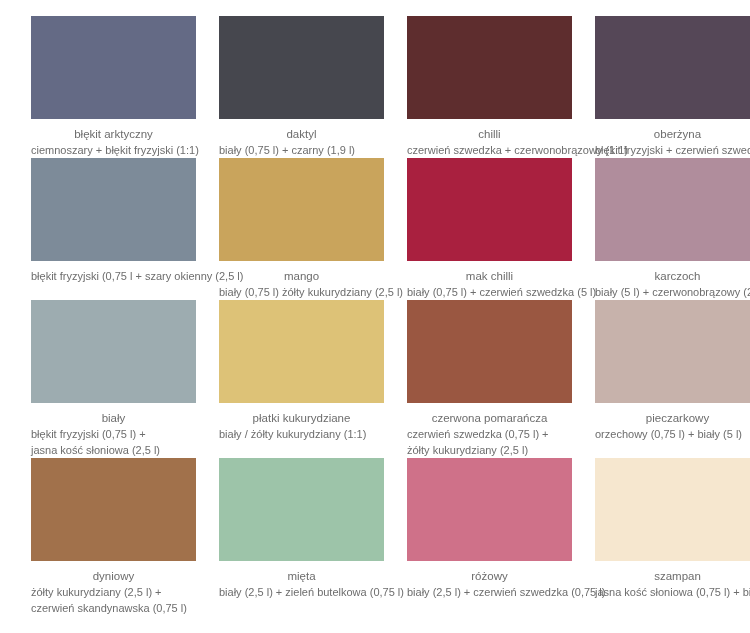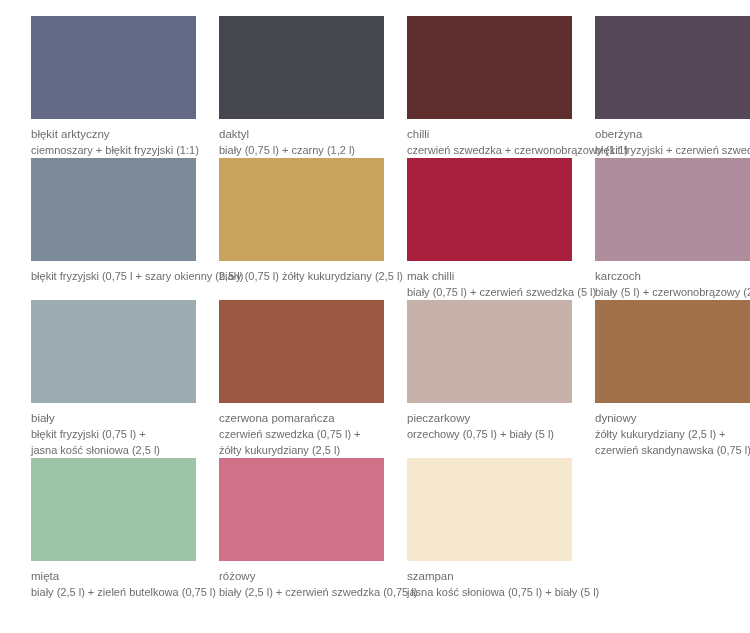--- a/index.html
+++ b/index.html
@@ -39,20 +39,21 @@
 
   .swatch-text {
     padding-top: 7px;
   }
 
   .swatch-name {
     font-size: 11.5px;
     line-height: 16px;
     color: #6d6d6d;
     white-space: nowrap;
+    text-align: center;
   }
 
   .swatch-recipe {
     font-size: 11px;
     line-height: 16px;
     color: #6d6d6d;
   }
   .swatch-recipe .recipe-line {
     display: block;
     white-space: nowrap;
@@ -69,21 +70,21 @@
         <div class="swatch-recipe">
           <span class="recipe-line">ciemnoszary + błękit fryzyjski (1:1)</span>
         </div>
       </div>
     </div>
     <div class="swatch-card row-gap-1">
       <div class="swatch-chip" style="background: rgb(70, 71, 78);"></div>
       <div class="swatch-text">
         <div class="swatch-name">daktyl</div>
         <div class="swatch-recipe">
-          <span class="recipe-line">biały (0,75 l) + czarny (1,2 l)</span>
+          <span class="recipe-line">biały (0,75 l) + czarny (1,9 l)</span>
         </div>
       </div>
     </div>
     <div class="swatch-card row-gap-1">
       <div class="swatch-chip" style="background: rgb(94, 45, 46);"></div>
       <div class="swatch-text">
         <div class="swatch-name">chilli</div>
         <div class="swatch-recipe">
           <span class="recipe-line">czerwień szwedzka + czerwonobrązowy (1:1)</span>
         </div>
@@ -102,20 +103,21 @@
       <div class="swatch-chip" style="background: rgb(125, 139, 153);"></div>
       <div class="swatch-text">
         <div class="swatch-recipe">
           <span class="recipe-line">błękit fryzyjski (0,75 l + szary okienny (2,5 l)</span>
         </div>
       </div>
     </div>
     <div class="swatch-card row-gap-1">
       <div class="swatch-chip" style="background: rgb(201, 164, 92);"></div>
       <div class="swatch-text">
+        <div class="swatch-name">mango</div>
         <div class="swatch-recipe">
           <span class="recipe-line">biały (0,75 l) żółty kukurydziany (2,5 l)</span>
         </div>
       </div>
     </div>
     <div class="swatch-card row-gap-1">
       <div class="swatch-chip" style="background: rgb(169, 32, 63);"></div>
       <div class="swatch-text">
         <div class="swatch-name">mak chilli</div>
         <div class="swatch-recipe">
@@ -136,20 +138,29 @@
       <div class="swatch-chip" style="background: rgb(157, 172, 176);"></div>
       <div class="swatch-text">
         <div class="swatch-name">biały</div>
         <div class="swatch-recipe">
           <span class="recipe-line">błękit fryzyjski (0,75 l) +</span>
           <span class="recipe-line">jasna kość słoniowa (2,5 l)</span>
         </div>
       </div>
     </div>
     <div class="swatch-card row-gap-2">
+      <div class="swatch-chip" style="background: rgb(221, 194, 119);"></div>
+      <div class="swatch-text">
+        <div class="swatch-name">płatki kukurydziane</div>
+        <div class="swatch-recipe">
+          <span class="recipe-line">biały / żółty kukurydziany (1:1)</span>
+        </div>
+      </div>
+    </div>
+    <div class="swatch-card row-gap-2">
       <div class="swatch-chip" style="background: rgb(154, 87, 65);"></div>
       <div class="swatch-text">
         <div class="swatch-name">czerwona pomarańcza</div>
         <div class="swatch-recipe">
           <span class="recipe-line">czerwień szwedzka (0,75 l) +</span>
           <span class="recipe-line">żółty kukurydziany (2,5 l)</span>
         </div>
       </div>
     </div>
     <div class="swatch-card row-gap-2">

